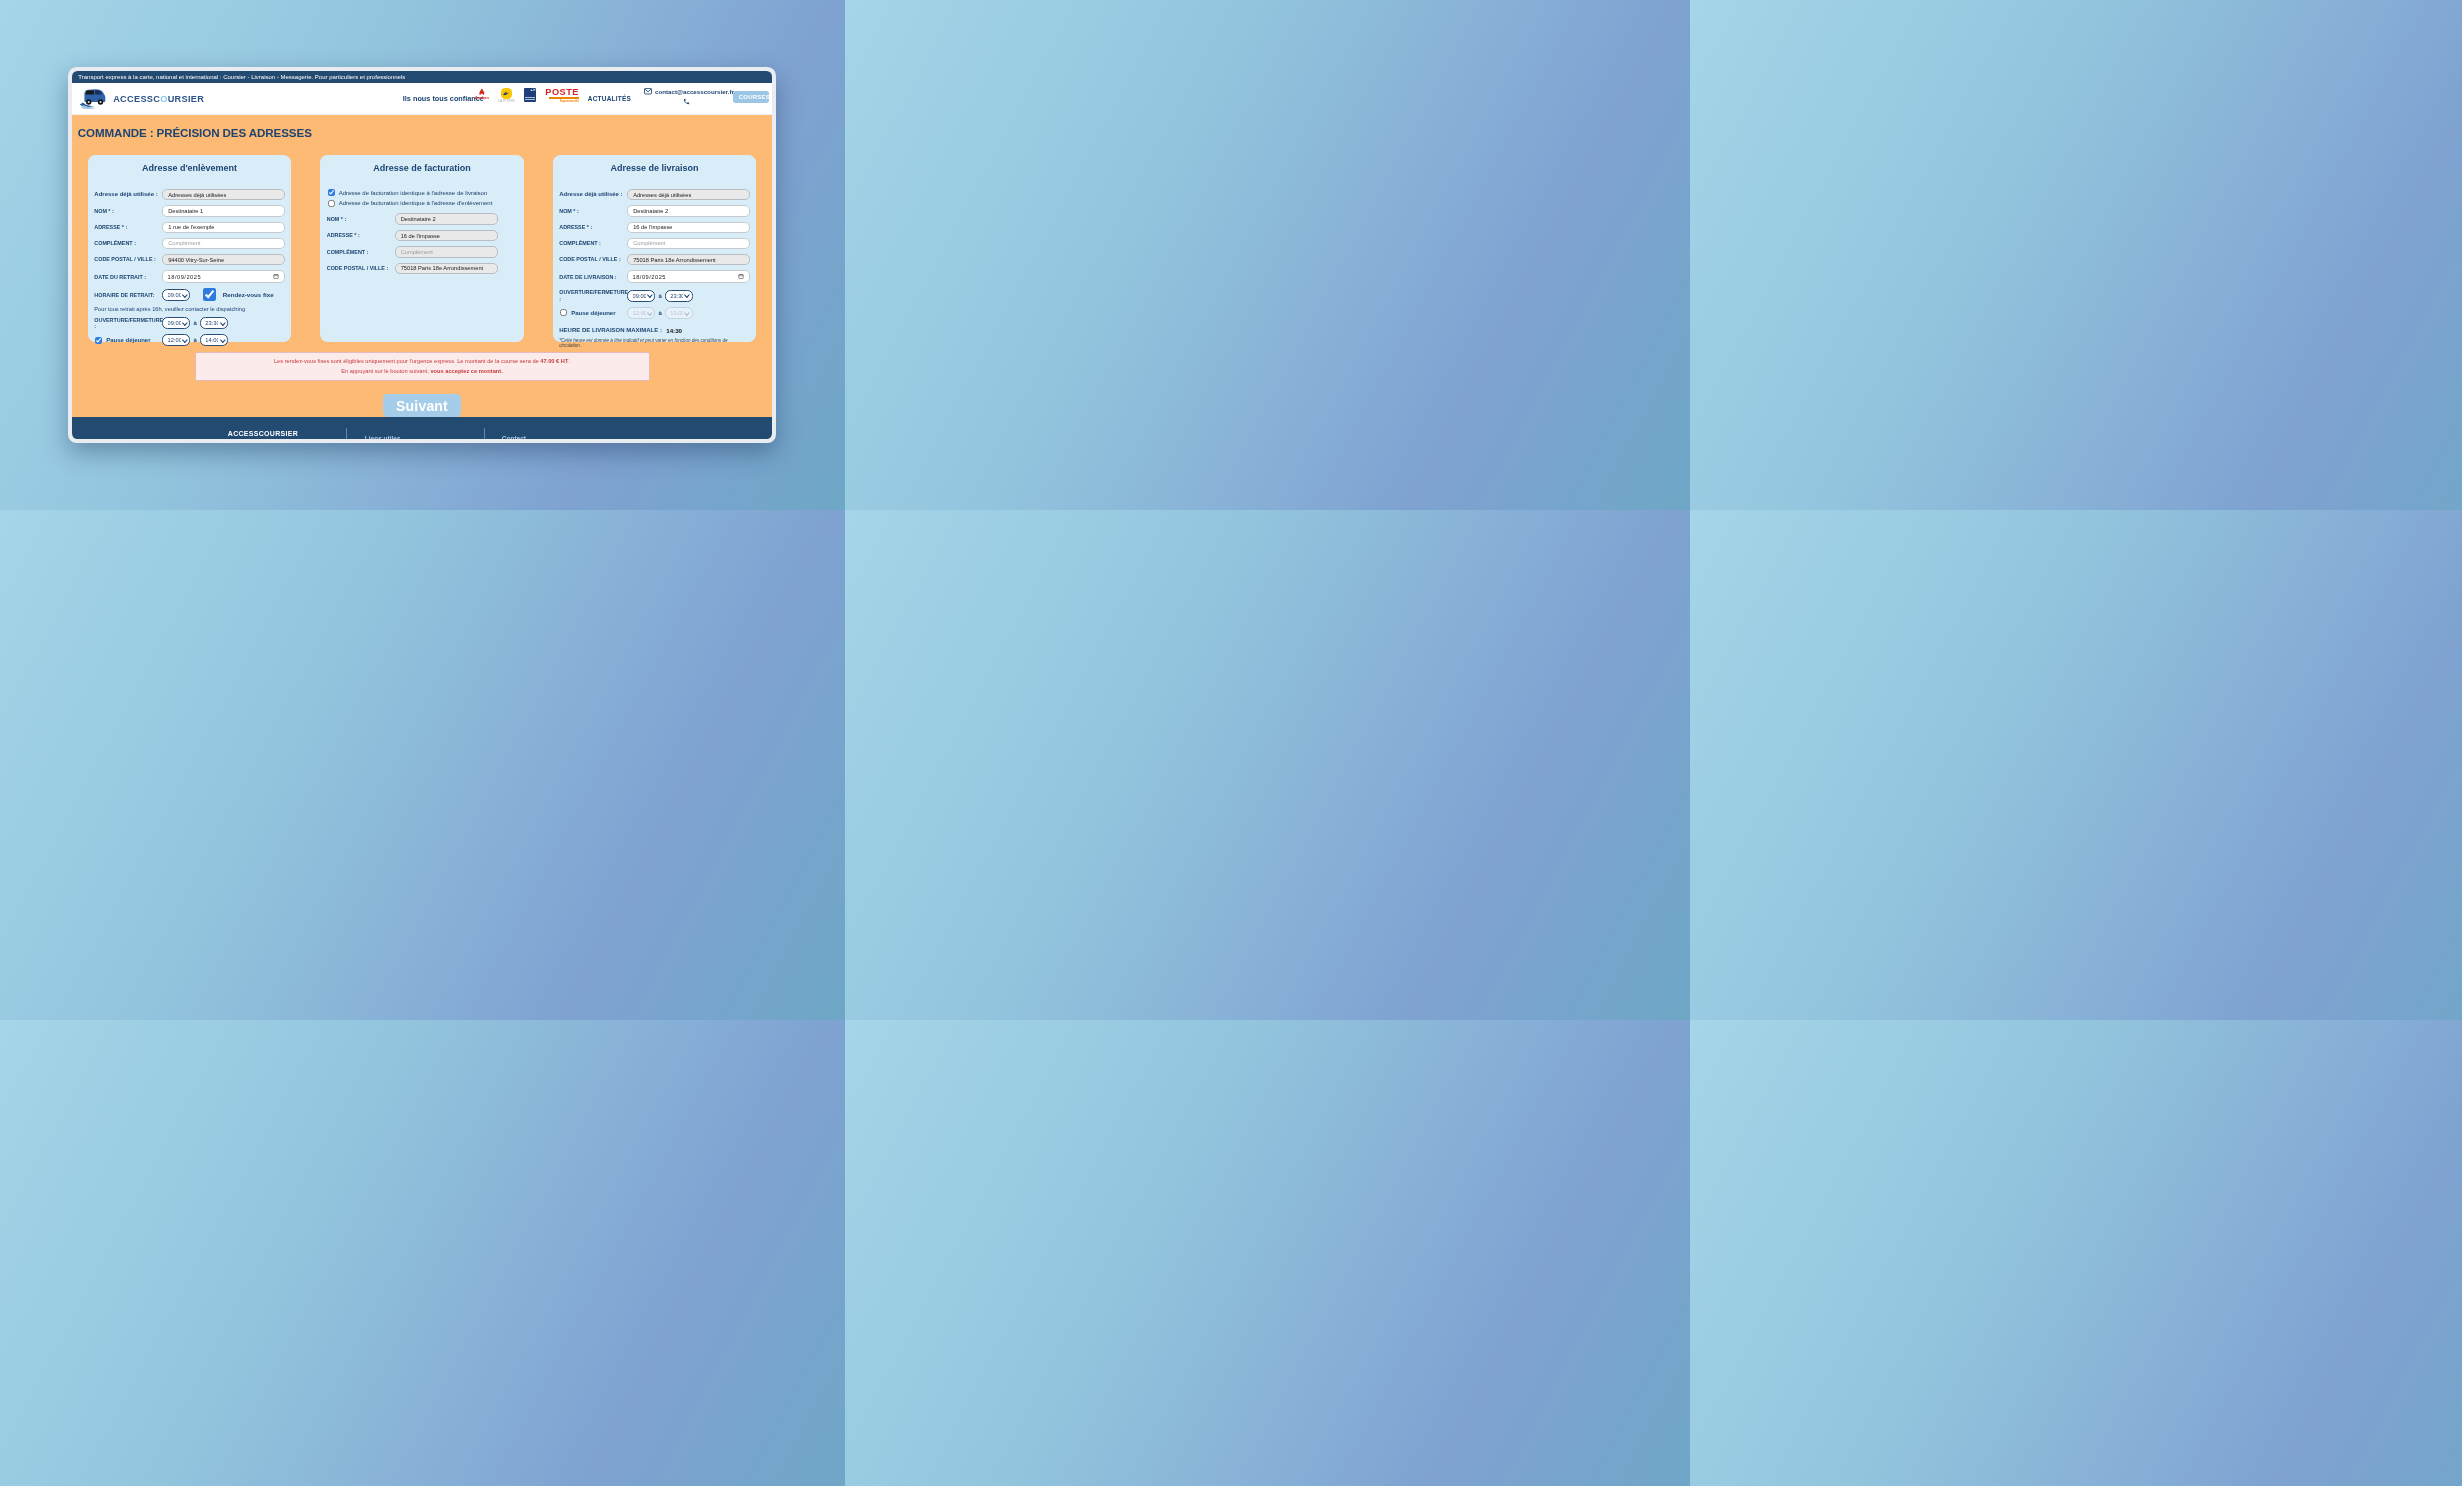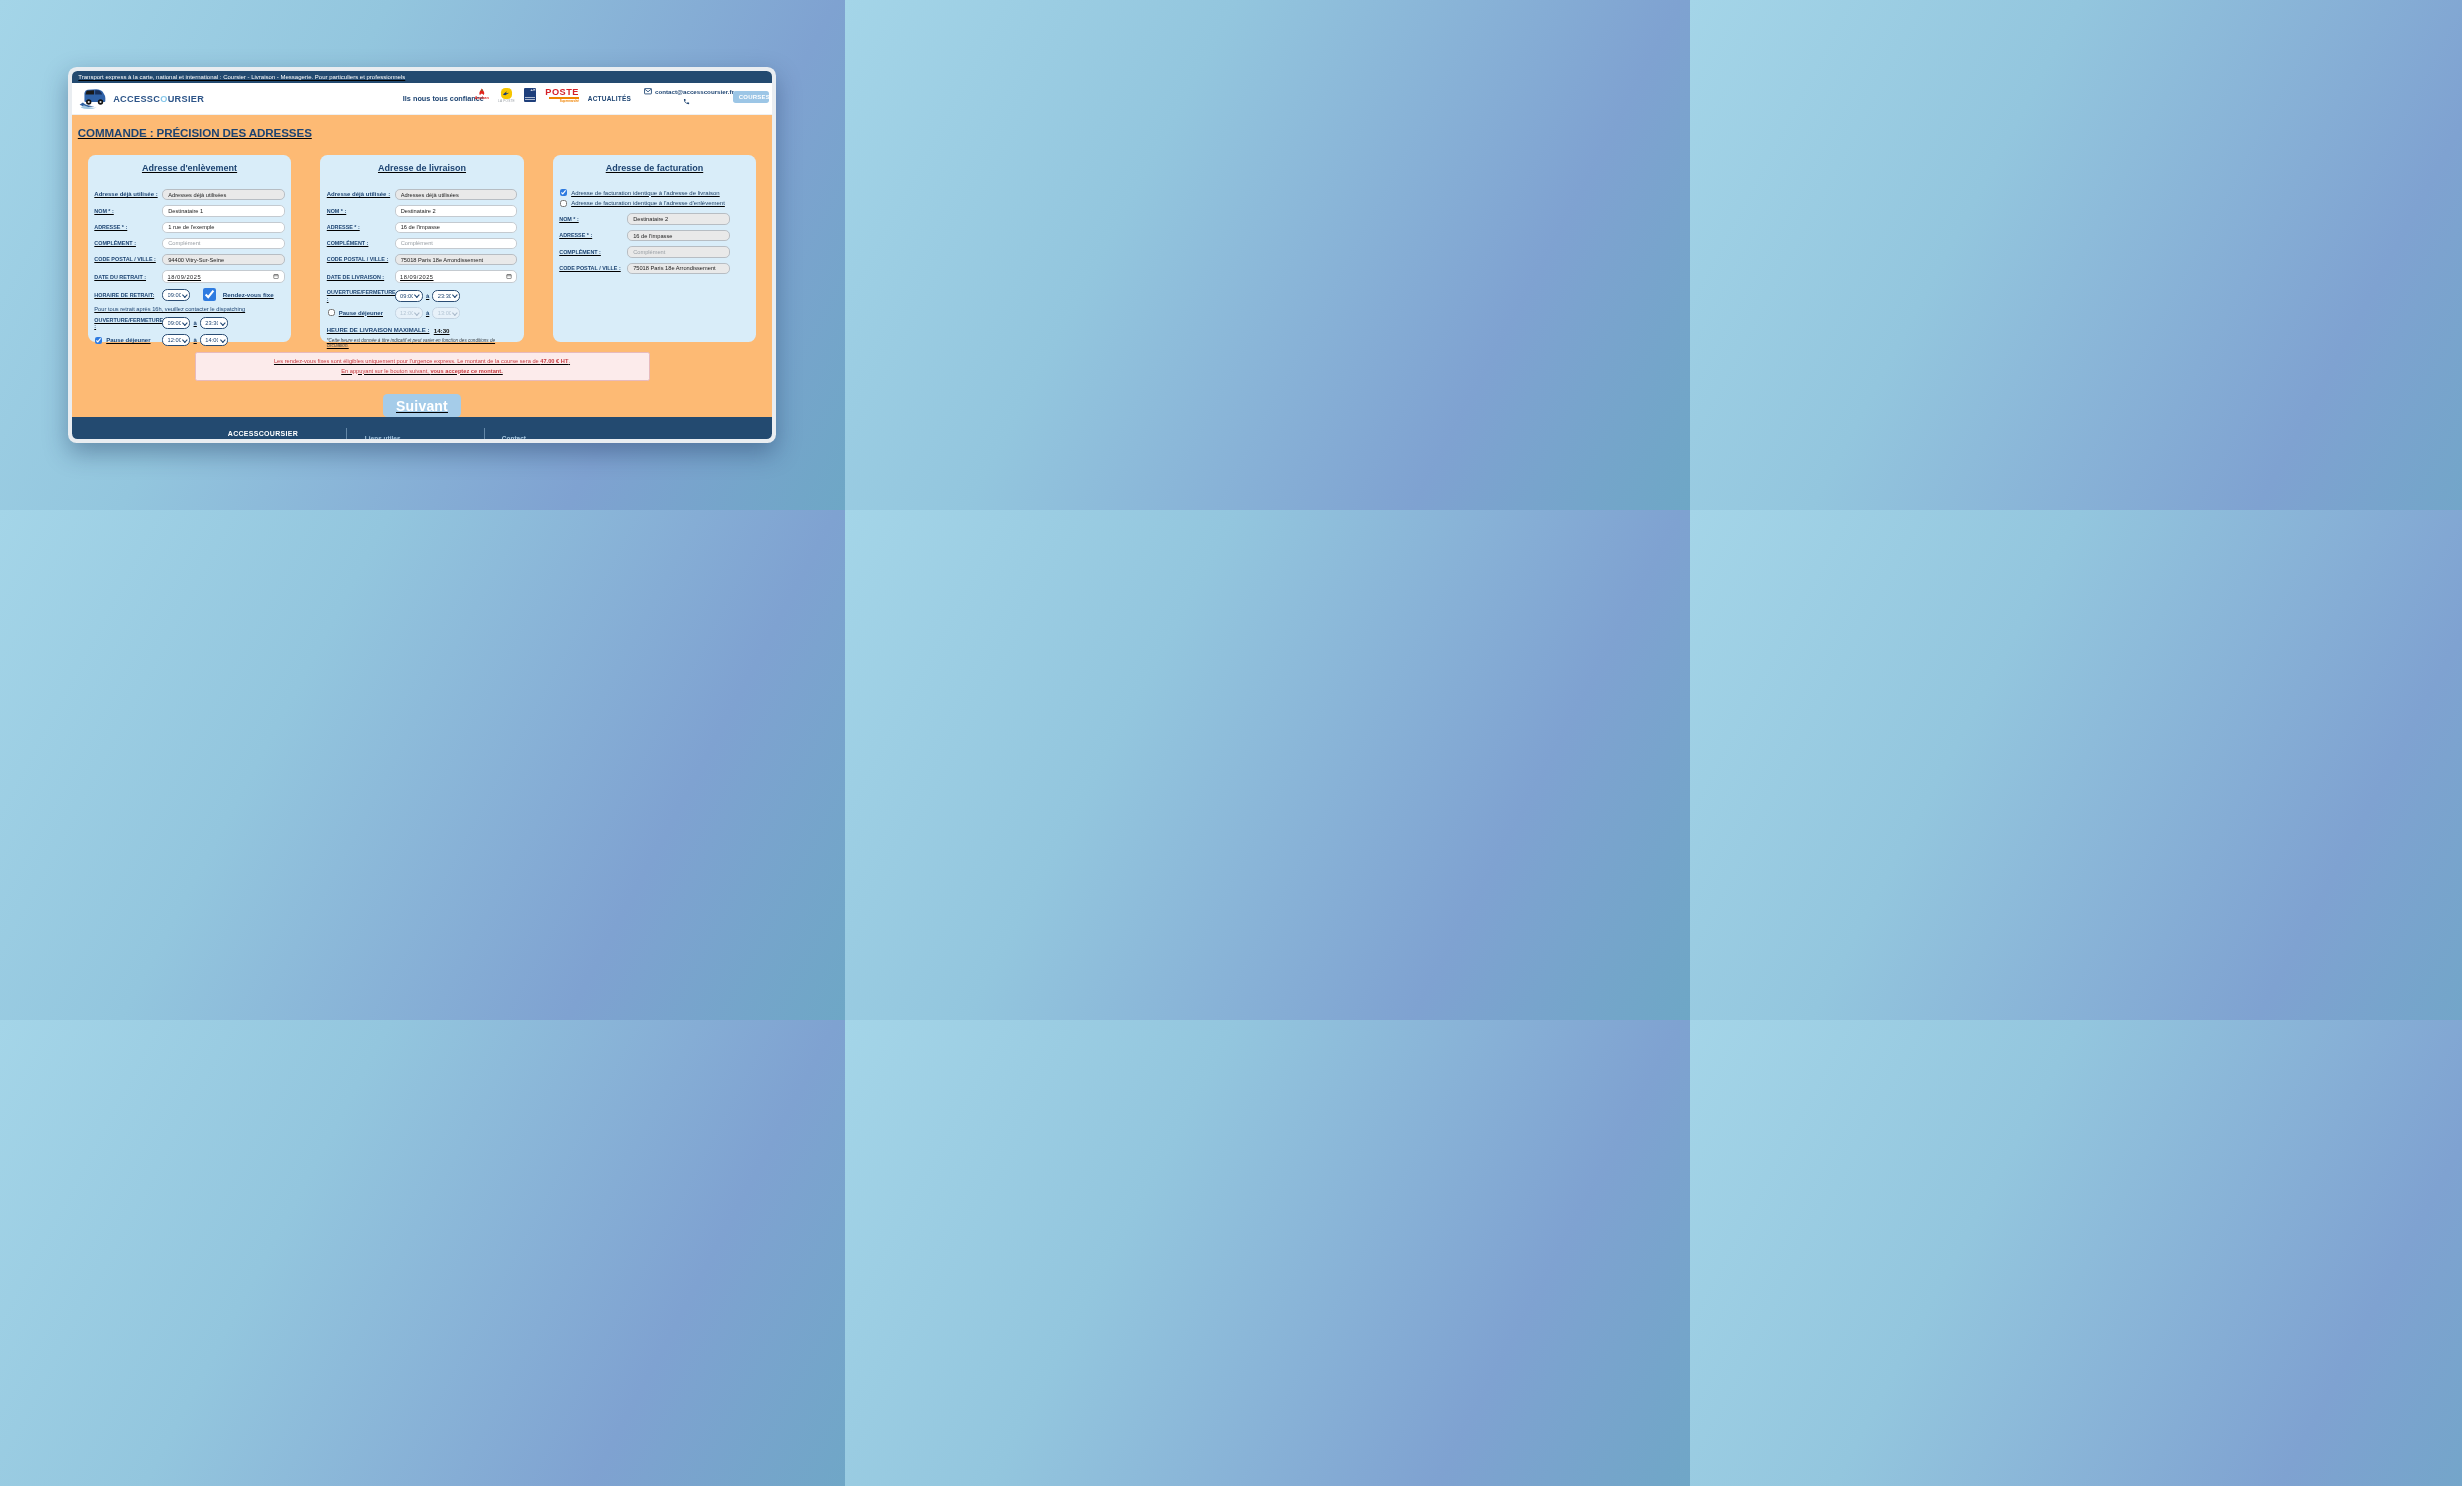--- a/index.html
+++ b/index.html
@@ -1,19 +1,19 @@
 <!DOCTYPE html>
 <html style="font-size:8.6px"><head>
 <meta charset="utf-8">
 <style>
   html,body{margin:0;padding:0;width:845px;height:510px;overflow:hidden;
     font-family:"Liberation Sans",sans-serif;
     background:linear-gradient(118deg,#a4d5e8 0%,#93c6de 35%,#7fa2d1 75%,#6ea7c6 100%);}
   .window{position:absolute;left:68px;top:67px;width:708px;height:376px;box-sizing:border-box;
-    background:#e9edf1;border-radius:8.6px;padding:3.8px;box-shadow:0 9.7px 24px rgba(20,45,85,.38);text-decoration:underline;}
+    background:#e9edf1;border-radius:8.6px;padding:3.8px;box-shadow:0 9.7px 24px rgba(20,45,85,.38);}
   .inner{width:100%;height:100%;border-radius:5.4px;overflow:hidden;background:#fff;
     display:flex;flex-direction:column;}
   
   .topbar{flex:0 0 12px;background:#234a70;color:#fff;font-size:6px;line-height:12px;
     padding:0 6.5px;white-space:nowrap;}
   
   .header{flex:0 0 31px;background:#fff;position:relative;border-bottom:0.5px solid #edf0f2;}
   .brand{position:absolute;left:6.5px;top:3.8px;display:flex;align-items:center;gap:4.9px;}
   .brand-text{font-weight:bold;font-size:9.2px;letter-spacing:0.3px;color:#2c5488;}
   .brand-text .o{color:#86c7ea;}
@@ -246,89 +246,20 @@
             <input type="checkbox" class="smallchk" checked="true" style="">
             <span class="chklabel">Pause déjeuner</span>
           </span>
           <span class="selwrap"><select class="sel"><option>12:00</option></select></span>
           <span class="a-sep">à</span>
           <span class="selwrap"><select class="sel"><option>14:00</option></select></span>
         </div>
       </div>
 
       <div class="panel">
-        <h2>Adresse de livraison</h2>
-
-        <div class="row">
-          <span class="lbl mixed">Adresse déjà utilisée :</span>
-          <span class="ctl">
-                <input class="txt ro" readonly="" value="Adresses déjà utilisées" style="">
-              </span>
-        </div>
-        <div class="row">
-          <span class="lbl">NOM * :</span>
-          <span class="ctl">
-                <input class="txt" value="Destinataire 2" style="">
-              </span>
-        </div>
-        <div class="row">
-          <span class="lbl">ADRESSE * :</span>
-          <span class="ctl">
-                <input class="txt" value="16 de l'impasse" style="">
-              </span>
-        </div>
-        <div class="row">
-          <span class="lbl">COMPLÉMENT :</span>
-          <span class="ctl">
-                <input class="txt" placeholder="Complément" style="">
-              </span>
-        </div>
-        <div class="row">
-          <span class="lbl">CODE POSTAL / VILLE :</span>
-          <span class="ctl">
-                <input class="txt ro" readonly="" value="75018 Paris 18e Arrondissement" style="">
-              </span>
-        </div>
-        <div class="row">
-          <span class="lbl">DATE DE LIVRAISON :</span>
-          <span class="datebox">
-            <span>18/09/2025</span>
-            <span>
-              <svg width="6" height="6.5" viewBox="0 0 24 24">
-                    <rect x="3" y="5" width="18" height="16" rx="2" fill="none" stroke="#333" stroke-width="2"></rect>
-                    <line x1="8" y1="3" x2="8" y2="7" stroke="#333" stroke-width="2"></line>
-                    <line x1="16" y1="3" x2="16" y2="7" stroke="#333" stroke-width="2"></line>
-                    <line x1="3" y1="10" x2="21" y2="10" stroke="#333" stroke-width="2"></line>
-                  </svg>
-            </span>
-          </span>
-        </div>
-        <div class="row" style="margin-top:6px">
-          <span class="lbl">OUVERTURE/FERMETURE :</span>
-          <span class="selwrap"><select class="sel"><option>09:00</option></select></span>
-          <span class="a-sep">à</span>
-          <span class="selwrap"><select class="sel"><option>23:30</option></select></span>
-        </div>
-        <div class="row" style="margin-top:4.9px">
-          <span class="chkgroup">
-            <input type="checkbox" class="smallchk" style="">
-            <span class="chklabel">Pause déjeuner</span>
-          </span>
-          <span class="selwrap dis"><select class="sel" disabled=""><option>12:00</option></select></span>
-          <span class="a-sep">à</span>
-          <span class="selwrap dis"><select class="sel" disabled=""><option>13:00</option></select></span>
-        </div>
-        <div class="hlm">
-          <span class="hlm-lbl">HEURE DE LIVRAISON MAXIMALE :</span>
-          <span class="hlm-val">14:30</span>
-        </div>
-        <div class="footnote">*Cette heure est donnée à titre indicatif et peut varier en fonction des conditions de circulation.</div>
-      </div>
-
-      <div class="panel">
         <h2>Adresse de facturation</h2>
 
         <div class="chkrow">
           <input type="checkbox" class="smallchk" checked="true" style="">
           <span class="chkrow-label">Adresse de facturation identique à l'adresse de livraison</span>
         </div>
         <div class="chkrow">
           <input type="checkbox" class="smallchk" style="">
           <span class="chkrow-label">Adresse de facturation identique à l'adresse d'enlèvement</span>
         </div>
@@ -354,20 +285,89 @@
           </div>
           <div class="row">
             <span class="lbl">CODE POSTAL / VILLE :</span>
             <span class="ctl">
                   <input class="txt ro" readonly="" value="75018 Paris 18e Arrondissement" style="">
                 </span>
           </div>
         </div>
       </div>
 
+      <div class="panel">
+        <h2>Adresse de livraison</h2>
+
+        <div class="row">
+          <span class="lbl mixed">Adresse déjà utilisée :</span>
+          <span class="ctl">
+                <input class="txt ro" readonly="" value="Adresses déjà utilisées" style="">
+              </span>
+        </div>
+        <div class="row">
+          <span class="lbl">NOM * :</span>
+          <span class="ctl">
+                <input class="txt" value="Destinataire 2" style="">
+              </span>
+        </div>
+        <div class="row">
+          <span class="lbl">ADRESSE * :</span>
+          <span class="ctl">
+                <input class="txt" value="16 de l'impasse" style="">
+              </span>
+        </div>
+        <div class="row">
+          <span class="lbl">COMPLÉMENT :</span>
+          <span class="ctl">
+                <input class="txt" placeholder="Complément" style="">
+              </span>
+        </div>
+        <div class="row">
+          <span class="lbl">CODE POSTAL / VILLE :</span>
+          <span class="ctl">
+                <input class="txt ro" readonly="" value="75018 Paris 18e Arrondissement" style="">
+              </span>
+        </div>
+        <div class="row">
+          <span class="lbl">DATE DE LIVRAISON :</span>
+          <span class="datebox">
+            <span>18/09/2025</span>
+            <span>
+              <svg width="6" height="6.5" viewBox="0 0 24 24">
+                    <rect x="3" y="5" width="18" height="16" rx="2" fill="none" stroke="#333" stroke-width="2"></rect>
+                    <line x1="8" y1="3" x2="8" y2="7" stroke="#333" stroke-width="2"></line>
+                    <line x1="16" y1="3" x2="16" y2="7" stroke="#333" stroke-width="2"></line>
+                    <line x1="3" y1="10" x2="21" y2="10" stroke="#333" stroke-width="2"></line>
+                  </svg>
+            </span>
+          </span>
+        </div>
+        <div class="row" style="margin-top:6px">
+          <span class="lbl">OUVERTURE/FERMETURE :</span>
+          <span class="selwrap"><select class="sel"><option>09:00</option></select></span>
+          <span class="a-sep">à</span>
+          <span class="selwrap"><select class="sel"><option>23:30</option></select></span>
+        </div>
+        <div class="row" style="margin-top:4.9px">
+          <span class="chkgroup">
+            <input type="checkbox" class="smallchk" style="">
+            <span class="chklabel">Pause déjeuner</span>
+          </span>
+          <span class="selwrap dis"><select class="sel" disabled=""><option>12:00</option></select></span>
+          <span class="a-sep">à</span>
+          <span class="selwrap dis"><select class="sel" disabled=""><option>13:00</option></select></span>
+        </div>
+        <div class="hlm">
+          <span class="hlm-lbl">HEURE DE LIVRAISON MAXIMALE :</span>
+          <span class="hlm-val">14:30</span>
+        </div>
+        <div class="footnote">*Cette heure est donnée à titre indicatif et peut varier en fonction des conditions de circulation.</div>
+      </div>
+
     </div>
 
     <div class="warning">
       <div><span>Les rendez-vous fixes sont éligibles uniquement pour l'urgence express. Le montant de la course sera de </span><b>47.00 € HT</b><span>.</span></div>
       <div><span>En appuyant sur le bouton suivant, </span><b>vous acceptez ce montant.</b></div>
     </div>
 
     <button class="suivant">Suivant</button>
   </div>
 

